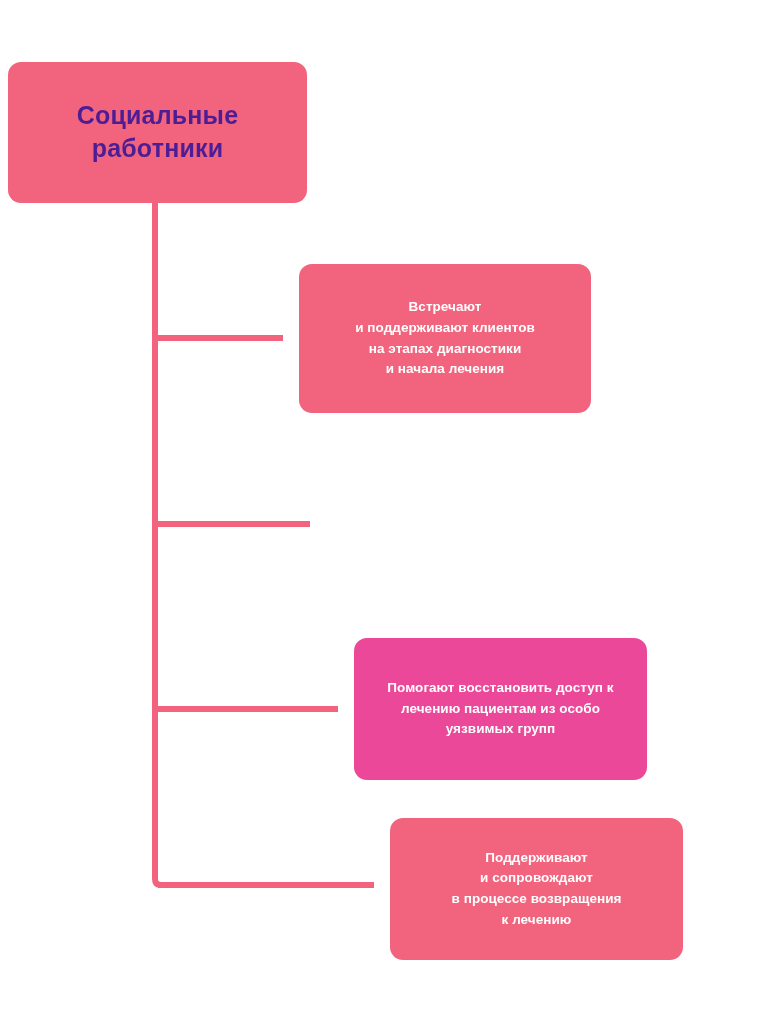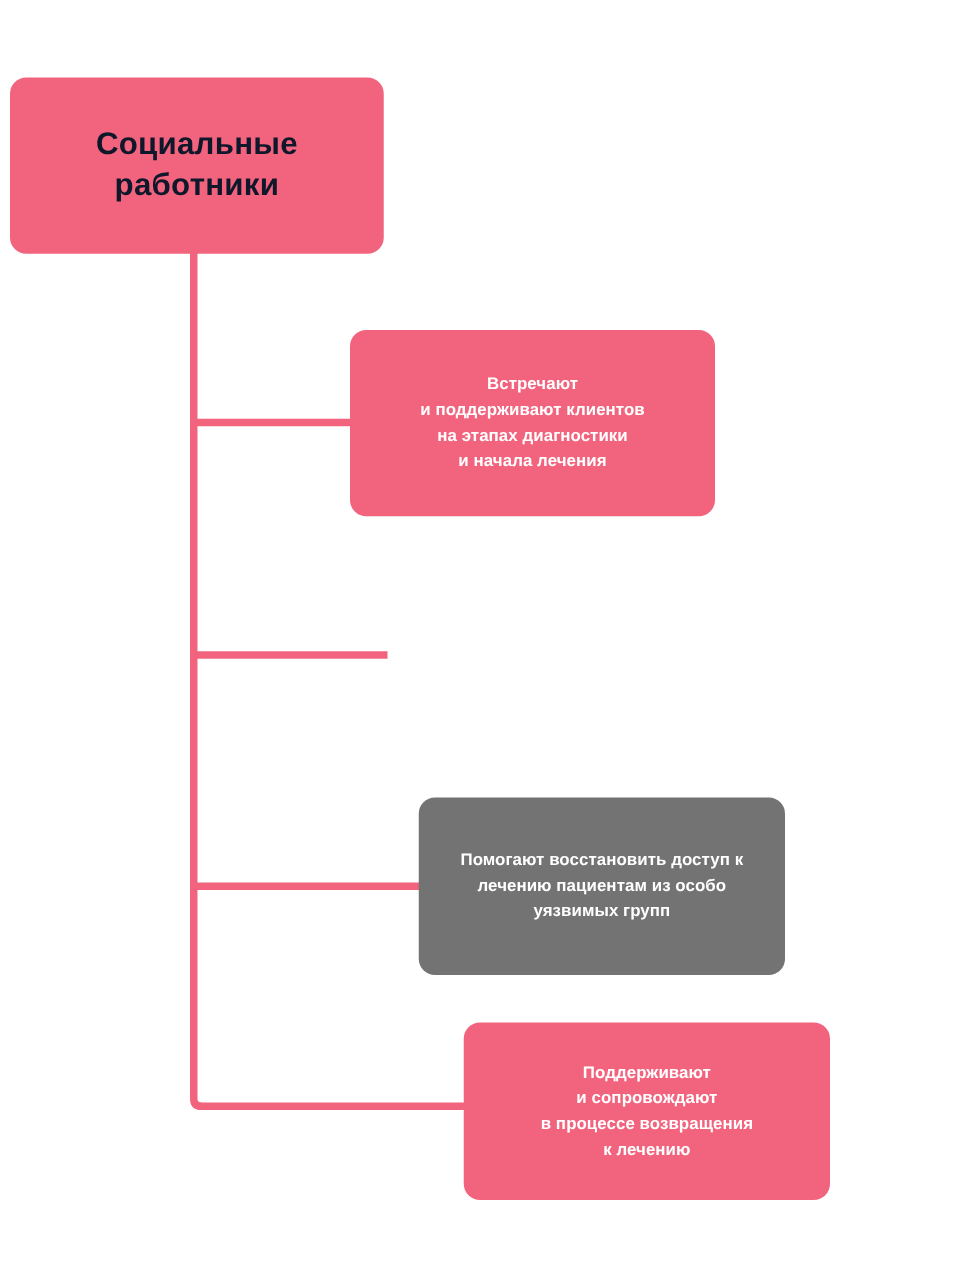--- a/index.html
+++ b/index.html
@@ -46,20 +46,21 @@
     font-size: 25px;
     line-height: 1.30;
     letter-spacing: 0.2px;
     padding: 0 14px 2px 14px;
   }
   .node-branch {
     font-size: 13.5px;
     line-height: 1.52;
     letter-spacing: 0.05px;
     padding: 11px 12px;
+    margin-left: 19px;
   }
   .node-b1 { left: 280px; top: 264px; width: 292px; height: 149px; }
   .node-b2 { left: 307px; top: 450px; width: 291px; height: 147px; }
   .node-b3 { left: 335px; top: 638px; width: 293px; height: 142px; }
   .node-b4 { left: 371px; top: 818px; width: 293px; height: 142px; }
 </style>
 </head>
 <body>
 
 <div id="diagram-canvas" style="background: rgb(255, 255, 255);">
@@ -67,30 +68,30 @@
   <svg class="connector-layer" viewBox="0 0 774 1024" width="774" height="1024" aria-hidden="true">
 
     <path d="M 155 202 L 155 879 Q 155 885 161 885" fill="none" stroke="#F2647E" stroke-width="6" stroke-linecap="butt"></path>
 
     <line x1="155" y1="338" x2="283" y2="338" stroke="#F2647E" stroke-width="6"></line>
     <line x1="155" y1="524" x2="310" y2="524" stroke="#F2647E" stroke-width="6"></line>
     <line x1="155" y1="709" x2="338" y2="709" stroke="#F2647E" stroke-width="6"></line>
     <line x1="158" y1="885" x2="374" y2="885" stroke="#F2647E" stroke-width="6"></line>
   </svg>
 
-  <div class="node-box node-root" style="background: rgb(242, 100, 126); color: #0f172a;">Социальные
+  <div class="node-box node-root" style="background: rgb(242, 100, 126); color: #4c1d95;">Социальные
 работники</div>
 
   <div class="node-box node-branch node-b1" style="background: rgb(242, 100, 126); color: rgb(255, 255, 255);">Встречают
 и поддерживают клиентов
 на этапах диагностики
 и начала лечения</div>
 
 
-  <div class="node-box node-branch node-b3" style="background: #737373; color: rgb(255, 255, 255);">Помогают восстановить доступ к
+  <div class="node-box node-branch node-b3" style="background: #ec4899; color: rgb(255, 255, 255);">Помогают восстановить доступ к
 лечению пациентам из особо
 уязвимых групп</div>
 
   <div class="node-box node-branch node-b4" style="background: rgb(242, 100, 126); color: rgb(255, 255, 255);">Поддерживают
 и сопровождают
 в процессе возвращения
 к лечению</div>
 
 </div>
 

